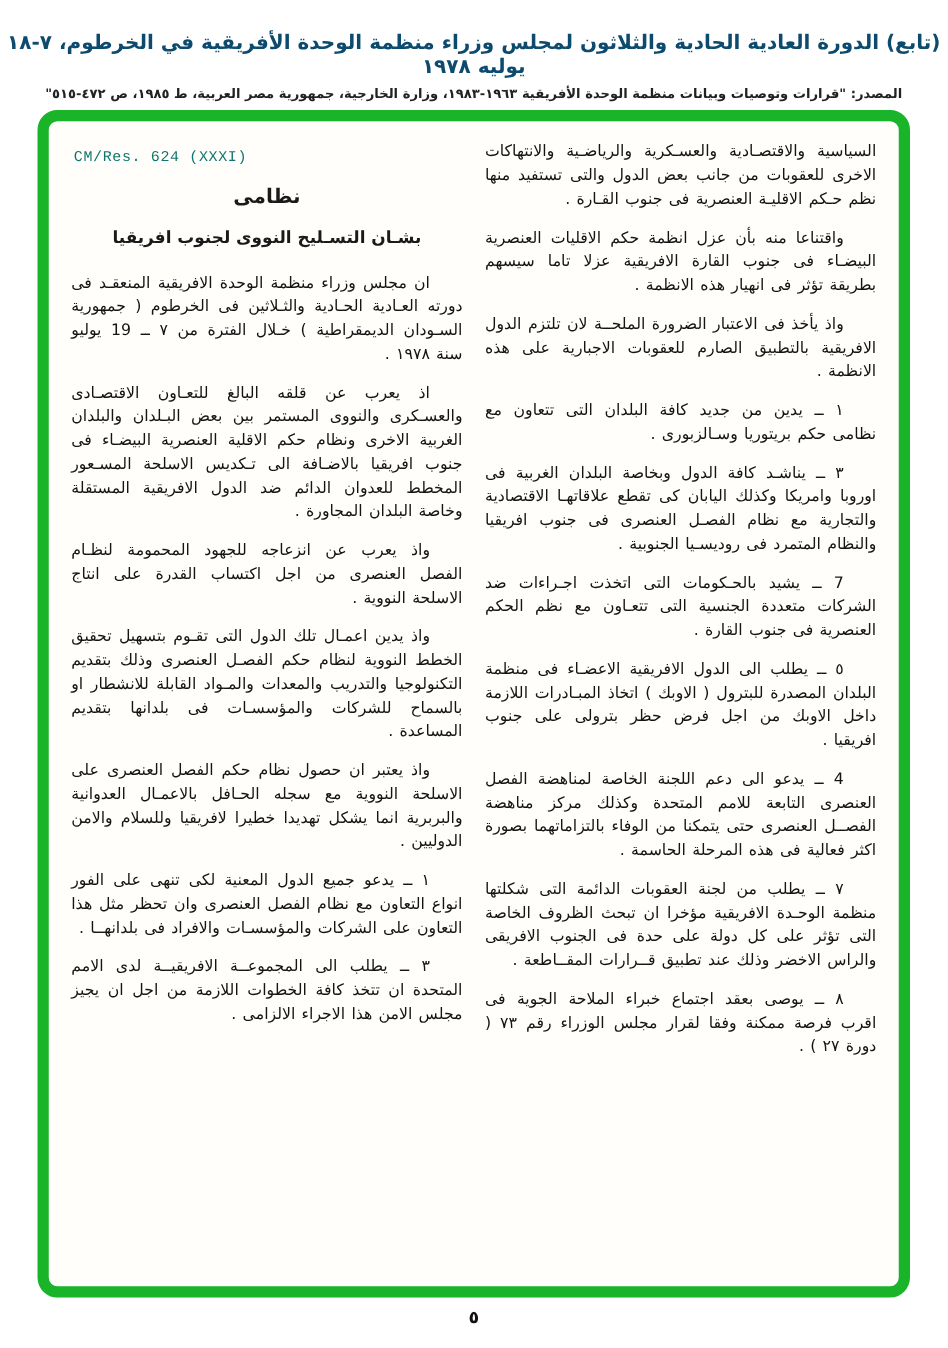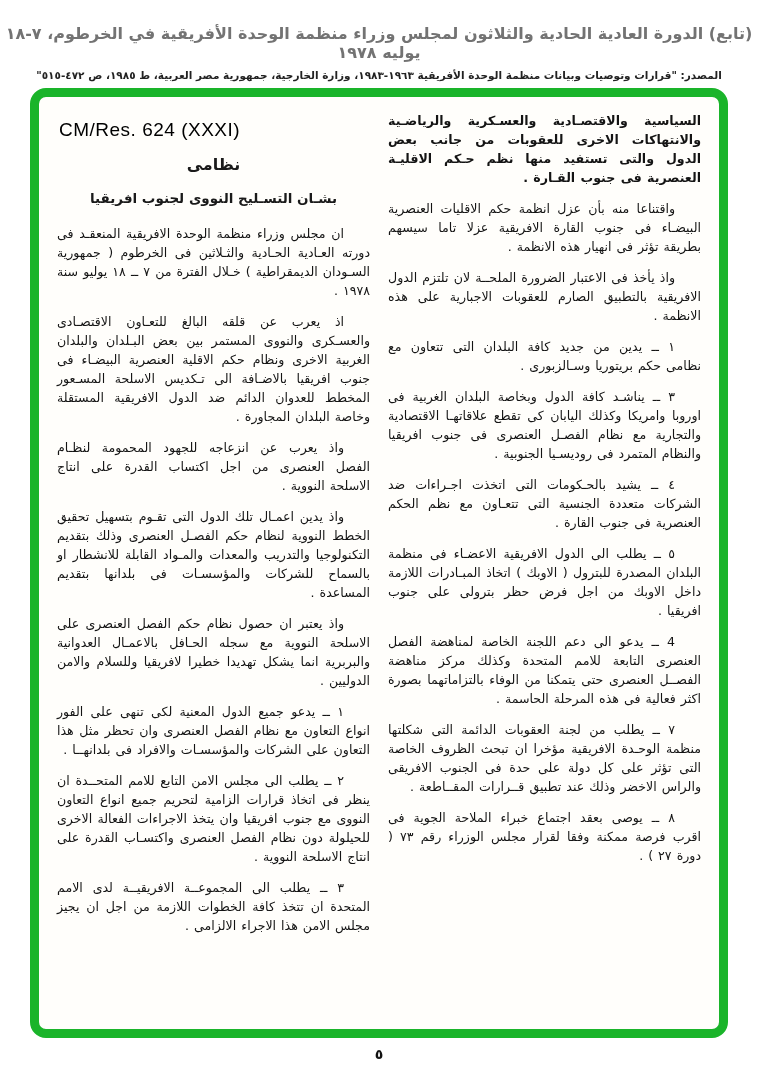--- a/index.html
+++ b/index.html
@@ -4,60 +4,60 @@
 <style>
   html,body{margin:0;padding:0;}
   body{
     width:758px;height:1078px;background:#ffffff;position:relative;
     font-family:"DejaVu Sans",sans-serif;color:#1a1a1a;overflow:hidden;
   }
   .page-header{
     direction:rtl;text-align:center;padding-top:24px;
   }
   .page-header .h1{
-    font-size:16px;font-weight:bold;letter-spacing:0px;color:#737373;
+    font-size:16px;font-weight:bold;letter-spacing:0px;color:#0c4a6e;
   }
   .page-header .h2{
     font-size:10.5px;font-weight:bold;margin-top:7px;color:#222;
   }
   .doc-box{
     position:absolute;left:30px;top:88px;width:698px;height:950px;
     box-sizing:border-box;
     border:9px solid #1ab42a;border-radius:16px;background:#fffefb;
     overflow:hidden;
   }
   .columns{
     direction:rtl;
     display:flex;gap:18px;
     padding:14px 18px 10px 18px;
     box-sizing:border-box;height:100%;
   }
   .col{flex:1 1 0;min-width:0;}
   .ref-line{
     direction:ltr;text-align:left;
-    font-family:Liberation Sans, sans-serif;
-    font-size:19px;letter-spacing:.5px;color:#000000;
+    font-family:Liberation Mono, monospace;
+    font-size:12px;letter-spacing:.5px;color:#0f766e;
     margin:8px 0 14px 2px;
   }
   .doc-title{
     text-align:center;font-weight:bold;font-size:16px;
     margin:4px 0 16px 0;letter-spacing:1px;
   }
   .doc-subtitle{
     text-align:center;font-weight:bold;font-size:13.5px;
     margin:0 0 18px 0;
   }
   .para{
     direction:rtl;text-align:justify;
     font-size:12.6px;line-height:19px;
     text-indent:26px;
     margin:0 0 12px 0;color:#141414;
     word-spacing:1px;
   }
-  .col-right .para:first-child{text-indent:0;font-weight:bold;}
+  .col-right .para:first-child{text-indent:0;}
   .page-number{
     position:absolute;left:0;right:0;top:1046px;
     text-align:center;font-size:14px;font-weight:bold;color:#111;
   }
 </style>
 </head>
 <body>
 
 <header class="page-header">
   <div class="h1">(تابع) الدورة العادية الحادية والثلاثون لمجلس وزراء منظمة الوحدة الأفريقية في الخرطوم، ٧-١٨ يوليه ١٩٧٨</div>
@@ -66,39 +66,38 @@
 
 <div class="doc-box">
   <div class="columns">
 
     <div class="col col-right">
         <p class="para">السياسية والاقتصـادية والعسـكرية والرياضـية والانتهاكات الاخرى للعقوبات من جانب بعض الدول والتى تستفيد منها نظم حـكم الاقليـة العنصرية فى جنوب القـارة .</p>
         <p class="para">واقتناعا منه بأن عزل انظمة حكم الاقليات العنصرية البيضـاء فى جنوب القارة الافريقية عزلا تاما سيسهم بطريقة تؤثر فى انهيار هذه الانظمة .</p>
         <p class="para">واذ يأخذ فى الاعتبار الضرورة الملحــة لان تلتزم الدول الافريقية بالتطبيق الصارم للعقوبات الاجبارية على هذه الانظمة .</p>
         <p class="para">١ ــ يدين من جديد كافة البلدان التى تتعاون مع نظامى حكم بريتوريا وسـالزبورى .</p>
         <p class="para">٣ ــ يناشـد كافة الدول وبخاصة البلدان الغربية فى اوروبا وامريكا وكذلك اليابان كى تقطع علاقاتهـا الاقتصادية والتجارية مع نظام الفصـل العنصرى فى جنوب افريقيا والنظام المتمرد فى روديسـيا الجنوبية .</p>
-        <p class="para">٤ ــ يشيد بالحـكومات التى اتخذت اجـراءات ضد الشركات متعددة الجنسية التى تتعـاون مع نظم الحكم العنصرية فى جنوب القارة .</p>
+        <p class="para">7 ــ يشيد بالحـكومات التى اتخذت اجـراءات ضد الشركات متعددة الجنسية التى تتعـاون مع نظم الحكم العنصرية فى جنوب القارة .</p>
         <p class="para">٥ ــ يطلب الى الدول الافريقية الاعضـاء فى منظمة البلدان المصدرة للبترول ( الاوبك ) اتخاذ المبـادرات اللازمة داخل الاوبك من اجل فرض حظر بترولى على جنوب افريقيا .</p>
         <p class="para">4 ــ يدعو الى دعم اللجنة الخاصة لمناهضة الفصل العنصرى التابعة للامم المتحدة وكذلك مركز مناهضة الفصــل العنصرى حتى يتمكنا من الوفاء بالتزاماتهما بصورة اكثر فعالية فى هذه المرحلة الحاسمة .</p>
         <p class="para">٧ ــ يطلب من لجنة العقوبات الدائمة التى شكلتها منظمة الوحـدة الافريقية مؤخرا ان تبحث الظروف الخاصة التى تؤثر على كل دولة على حدة فى الجنوب الافريقى والراس الاخضر وذلك عند تطبيق قــرارات المقــاطعة .</p>
         <p class="para">٨ ــ يوصى بعقد اجتماع خبراء الملاحة الجوية فى اقرب فرصة ممكنة وفقا لقرار مجلس الوزراء رقم ٧٣ ( دورة ٢٧ ) .</p>
       </div>
 
     <div class="col col-left">
       <div class="ref-line">CM/Res. 624 (XXXI)</div>
       <div class="doc-title">نظامى</div>
       <div class="doc-subtitle">بشـان التسـليح النووى لجنوب افريقيا</div>
       <div>
-          <p class="para">ان مجلس وزراء منظمة الوحدة الافريقية المنعقـد فى دورته العـادية الحـادية والثـلاثين فى الخرطوم ( جمهورية السـودان الديمقراطية ) خـلال الفترة من ٧ ــ ١٨ يوليو سنة ١٩٧٨ .</p>
+          <p class="para">ان مجلس وزراء منظمة الوحدة الافريقية المنعقـد فى دورته العـادية الحـادية والثـلاثين فى الخرطوم ( جمهورية السـودان الديمقراطية ) خـلال الفترة من ٧ ــ 19 يوليو سنة ١٩٧٨ .</p>
           <p class="para">اذ يعرب عن قلقه البالغ للتعـاون الاقتصـادى والعسـكرى والنووى المستمر بين بعض البـلدان والبلدان الغربية الاخرى ونظام حكم الاقلية العنصرية البيضـاء فى جنوب افريقيا بالاضـافة الى تـكديس الاسلحة المسـعور المخطط للعدوان الدائم ضد الدول الافريقية المستقلة وخاصة البلدان المجاورة .</p>
           <p class="para">واذ يعرب عن انزعاجه للجهود المحمومة لنظـام الفصل العنصرى من اجل اكتساب القدرة على انتاج الاسلحة النووية .</p>
           <p class="para">واذ يدين اعمـال تلك الدول التى تقـوم بتسهيل تحقيق الخطط النووية لنظام حكم الفصـل العنصرى وذلك بتقديم التكنولوجيا والتدريب والمعدات والمـواد القابلة للانشطار او بالسماح للشركات والمؤسسـات فى بلدانها بتقديم المساعدة .</p>
           <p class="para">واذ يعتبر ان حصول نظام حكم الفصل العنصرى على الاسلحة النووية مع سجله الحـافل بالاعمـال العدوانية والبربرية انما يشكل تهديدا خطيرا لافريقيا وللسلام والامن الدوليين .</p>
           <p class="para">١ ــ يدعو جميع الدول المعنية لكى تنهى على الفور انواع التعاون مع نظام الفصل العنصرى وان تحظر مثل هذا التعاون على الشركات والمؤسسـات والافراد فى بلدانهــا .</p>
-          <p class="para">٢ ــ يطلب الى مجلس الامن التابع للامم المتحــدة ان ينظر فى اتخاذ قرارات الزامية لتحريم جميع انواع التعاون النووى مع جنوب افريقيا وان يتخذ الاجراءات الفعالة الاخرى للحيلولة دون نظام الفصل العنصرى واكتسـاب القدرة على انتاج الاسلحة النووية .</p>
           <p class="para">٣ ــ يطلب الى المجموعــة الافريقيــة لدى الامم المتحدة ان تتخذ كافة الخطوات اللازمة من اجل ان يجيز مجلس الامن هذا الاجراء الالزامى .</p>
         </div>
     </div>
 
   </div>
 </div>
 
 <div class="page-number">٥</div>
 
 </body></html>

